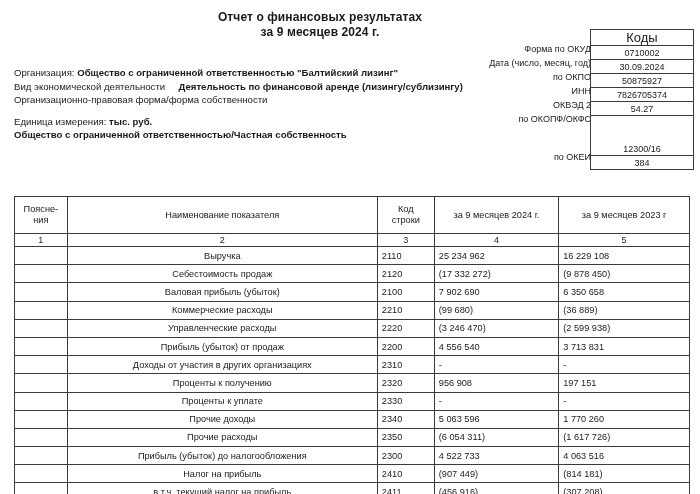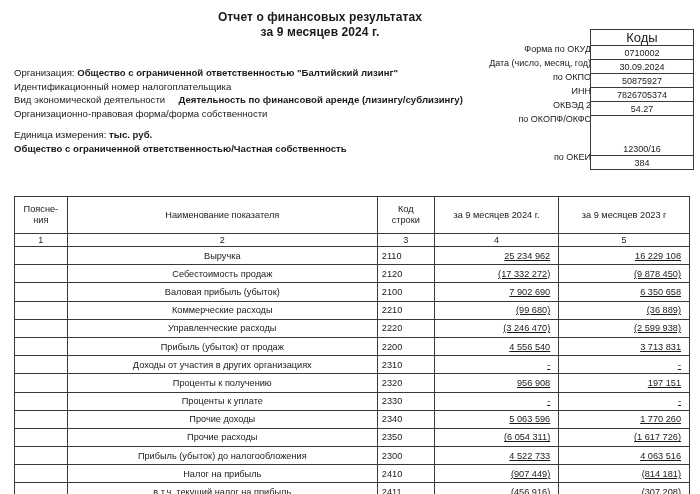--- a/index.html
+++ b/index.html
@@ -108,21 +108,21 @@
   }
   .col-expl  { width: 50px; }
   .col-name  { width: 294px; }
   .col-code  { width: 54px; }
   .col-cur   { width: 118px; }
   .col-prev  { width: 124px; }
 
   .cell-expl { text-align: center; }
   .cell-name { text-align: center; }
   .cell-code { text-align: left; margin-top: 8px; }
-  .cell-num  { text-align: right; padding-right: 8px !important; text-decoration: underline; }
+  .cell-num  { text-align: left; padding-right: 8px !important; }
 </style>
 </head>
 <body>
 
 <div class="doc-title">
   <span>Отчет о финансовых результатах</span>
   <span class="line2">за 9 месяцев 2024 г.</span>
 </div>
 
 <div>
@@ -161,23 +161,20 @@
     <tr>
       <td class="codes-value">384</td>
     </tr>
   </tbody>
 </table>
 
 <div class="org-info">
   <div class="row">
     <span class="lbl">Организация:</span>
     <span class="val">Общество с ограниченной ответственностью "Балтийский лизинг"</span>
-  </div>
-  <div class="row">
-    <span class="lbl">Идентификационный номер налогоплательщика</span>
   </div>
   <div class="row">
     <span class="lbl">Вид экономической деятельности</span>
     <span class="gap"></span>
     <span class="val">Деятельность по финансовой аренде (лизингу/сублизингу)</span>
   </div>
   <div class="row">
     <span class="lbl">Организационно-правовая форма/форма собственности</span>
   </div>
   <div class="row row-unit">

